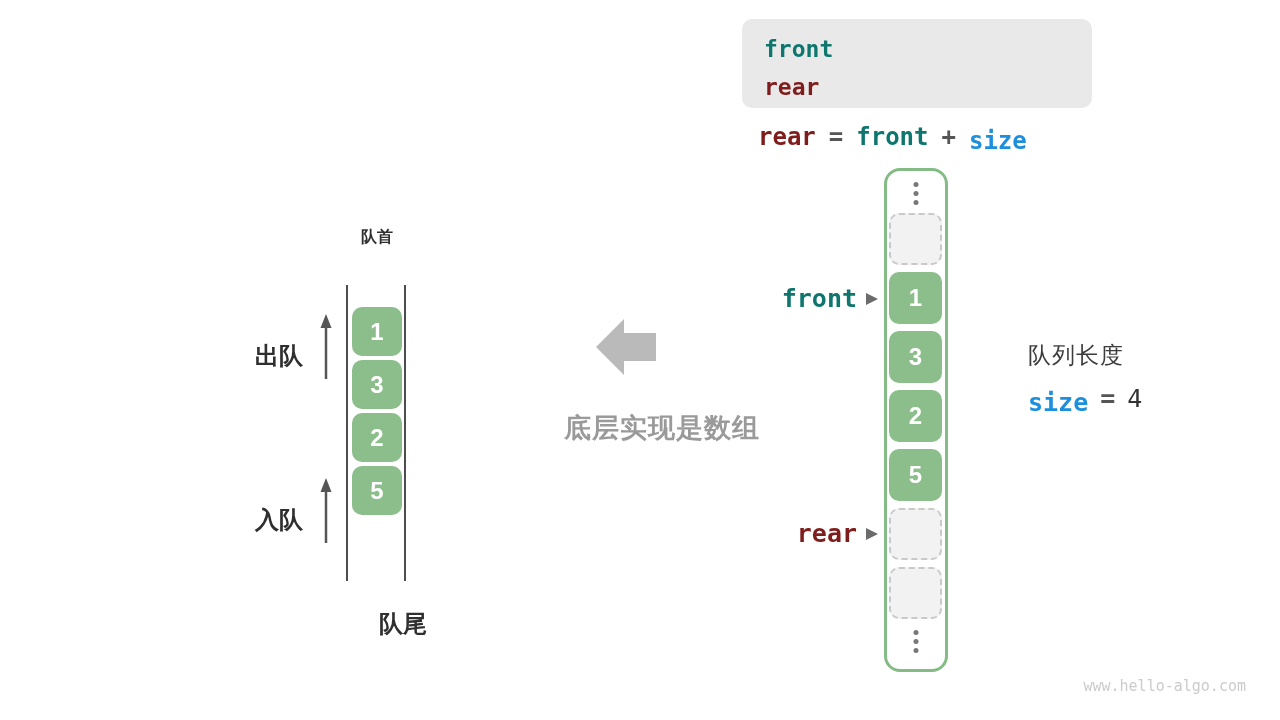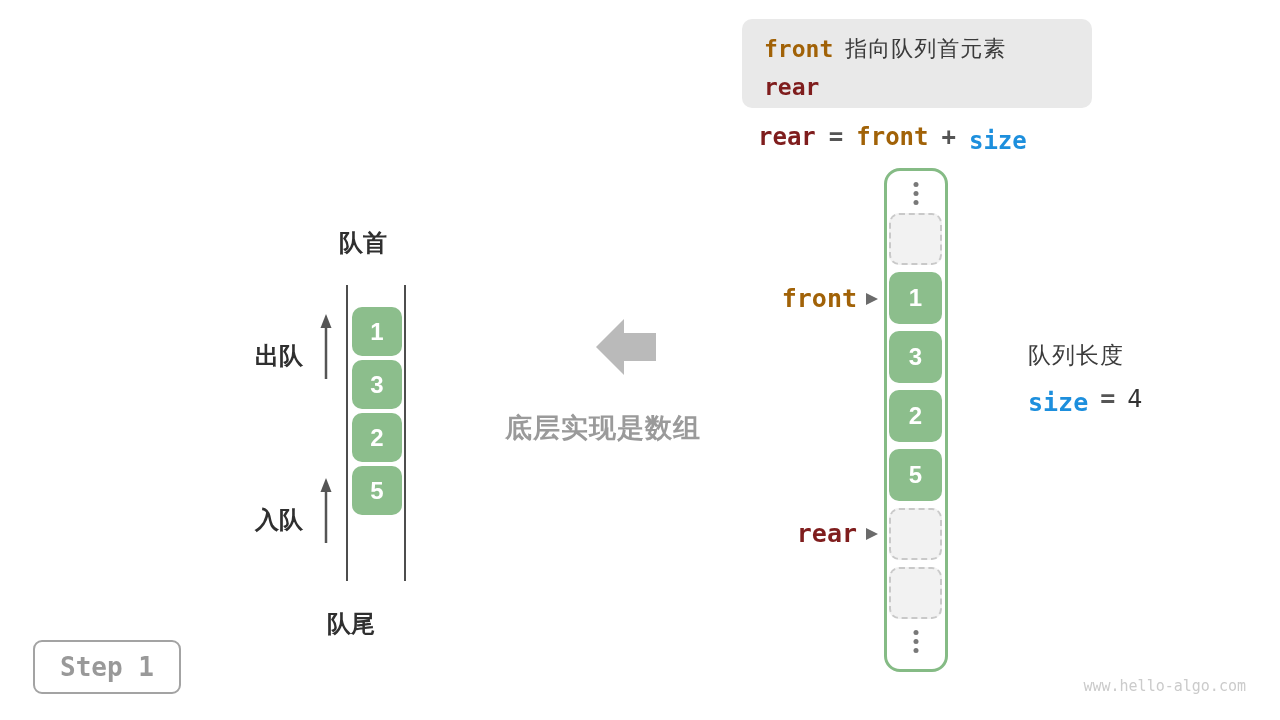--- a/index.html
+++ b/index.html
@@ -1,55 +1,55 @@
 <!DOCTYPE html>
 <html><head>
 <meta charset="utf-8">
 <style>
   html,body{margin:0;padding:0;background:#fff;}
   .canvas{position:relative;width:1280px;height:720px;background:#ffffff;overflow:hidden;
           font-family:"Liberation Sans","DejaVu Sans",sans-serif;}
   .mono{font-family:"DejaVu Sans Mono","Liberation Mono",monospace;font-weight:bold;}
-  .orange{color:#a16207;}
+  .orange{color:#0f766e;}
   .teal{color:#7f1d1d;}
   .blue{color:#1D8FDD;margin-top:8px;}
 
   
   .legend-box{position:absolute;left:742px;top:19px;width:350px;height:89px;
               background:#E9E9E9;border-radius:10px;padding:11px 0 0 22px;box-sizing:border-box;}
   .legend-line{display:flex;align-items:center;gap:12px;height:38px;}
   .legend-line .kw{font-size:23px;}
   .legend-line .txt{font-size:22px;color:#3a3a3a;font-weight:500;letter-spacing:1px;}
 
   
   .formula{position:absolute;left:758px;top:119px;display:flex;align-items:center;gap:13px;
            font-size:24px;}
   .formula .op{color:#555;font-family:"DejaVu Sans Mono","Liberation Mono",monospace;font-weight:bold;}
 
   
-  .q-top-label{position:absolute;left:313px;top:227px;width:100px;text-align:center;
-               font-size:24px;font-weight:bold;color:#2f2f2f;}
-  .q-bottom-label{position:absolute;left:327px;top:608px;width:100px;text-align:left;
+  .q-top-label{position:absolute;left:327px;top:227px;width:100px;text-align:center;
+               font-size:16px;font-weight:bold;color:#2f2f2f;}
+  .q-bottom-label{position:absolute;left:327px;top:608px;width:100px;text-align:right;
                font-size:24px;font-weight:bold;color:#2f2f2f;}
   .q-channel{position:absolute;left:346px;top:285px;width:60px;height:296px;box-sizing:border-box;
              border-left:2px solid #4d4d4d;border-right:2px solid #4d4d4d;}
   .q-cells{position:absolute;left:352px;top:307px;width:50px;display:flex;flex-direction:column;gap:4px;}
   .q-cell{width:50px;height:49px;background:#8CBE8C;border-radius:10px;
           display:flex;align-items:center;justify-content:center;
           color:#fff;font-size:24px;font-weight:bold;}
   .side-label{position:absolute;width:72px;text-align:right;font-size:24px;font-weight:bold;color:#2f2f2f;}
   .dequeue-label{left:231px;top:340px;}
   .enqueue-label{left:231px;top:504px;}
   .v-arrow{position:absolute;width:18px;}
   .dequeue-arrow{left:317px;top:314px;}
   .enqueue-arrow{left:317px;top:478px;}
 
   
   .big-arrow{position:absolute;left:596px;top:318px;}
-  .caption{position:absolute;left:505px;top:409px;width:255px;text-align:left;
+  .caption{position:absolute;left:505px;top:409px;width:255px;text-align:right;
            font-size:27px;font-weight:bold;color:#9A9A9A;line-height:39px;letter-spacing:1px;}
 
   
   .array-panel{position:absolute;left:884px;top:168px;width:64px;height:504px;box-sizing:border-box;
                background:#fff;border:3px solid #85BB85;border-radius:16px;}
   .dots{position:absolute;left:50%;transform:translateX(-50%);display:flex;flex-direction:column;gap:4px;}
   .dots-top{top:11px;}
   .dots-bottom{top:459px;}
   .dots i{display:block;width:5px;height:5px;border-radius:50%;background:#787878;}
   .slot{position:absolute;left:2px;width:53px;height:52px;border-radius:10px;box-sizing:border-box;
@@ -84,21 +84,20 @@
              font-size:15px;color:#CBCBCB;}
 </style>
 </head>
 <body>
 
 <div class="canvas">
 
   <div class="legend-box">
     <div class="legend-line">
       <span class="mono kw orange">front</span>
-      <span class="txt">指向队列首元素</span>
     </div>
     <div class="legend-line">
       <span class="mono kw teal">rear</span>
     </div>
   </div>
 
   <div class="formula">
     <span class="mono teal">rear</span>
     <span class="op">=</span>
     <span class="mono orange">front</span>
@@ -165,16 +164,15 @@
 
   <div class="size-panel">
     <div class="size-title">队列长度</div>
     <div class="size-line">
       <span class="mono blue">size</span>
       <span class="op">=</span>
       <span class="val">4</span>
     </div>
   </div>
 
-  <div class="step-badge">Step 1</div>
   <div class="watermark">www.hello-algo.com</div>
 
 </div>
 
 </body></html>

